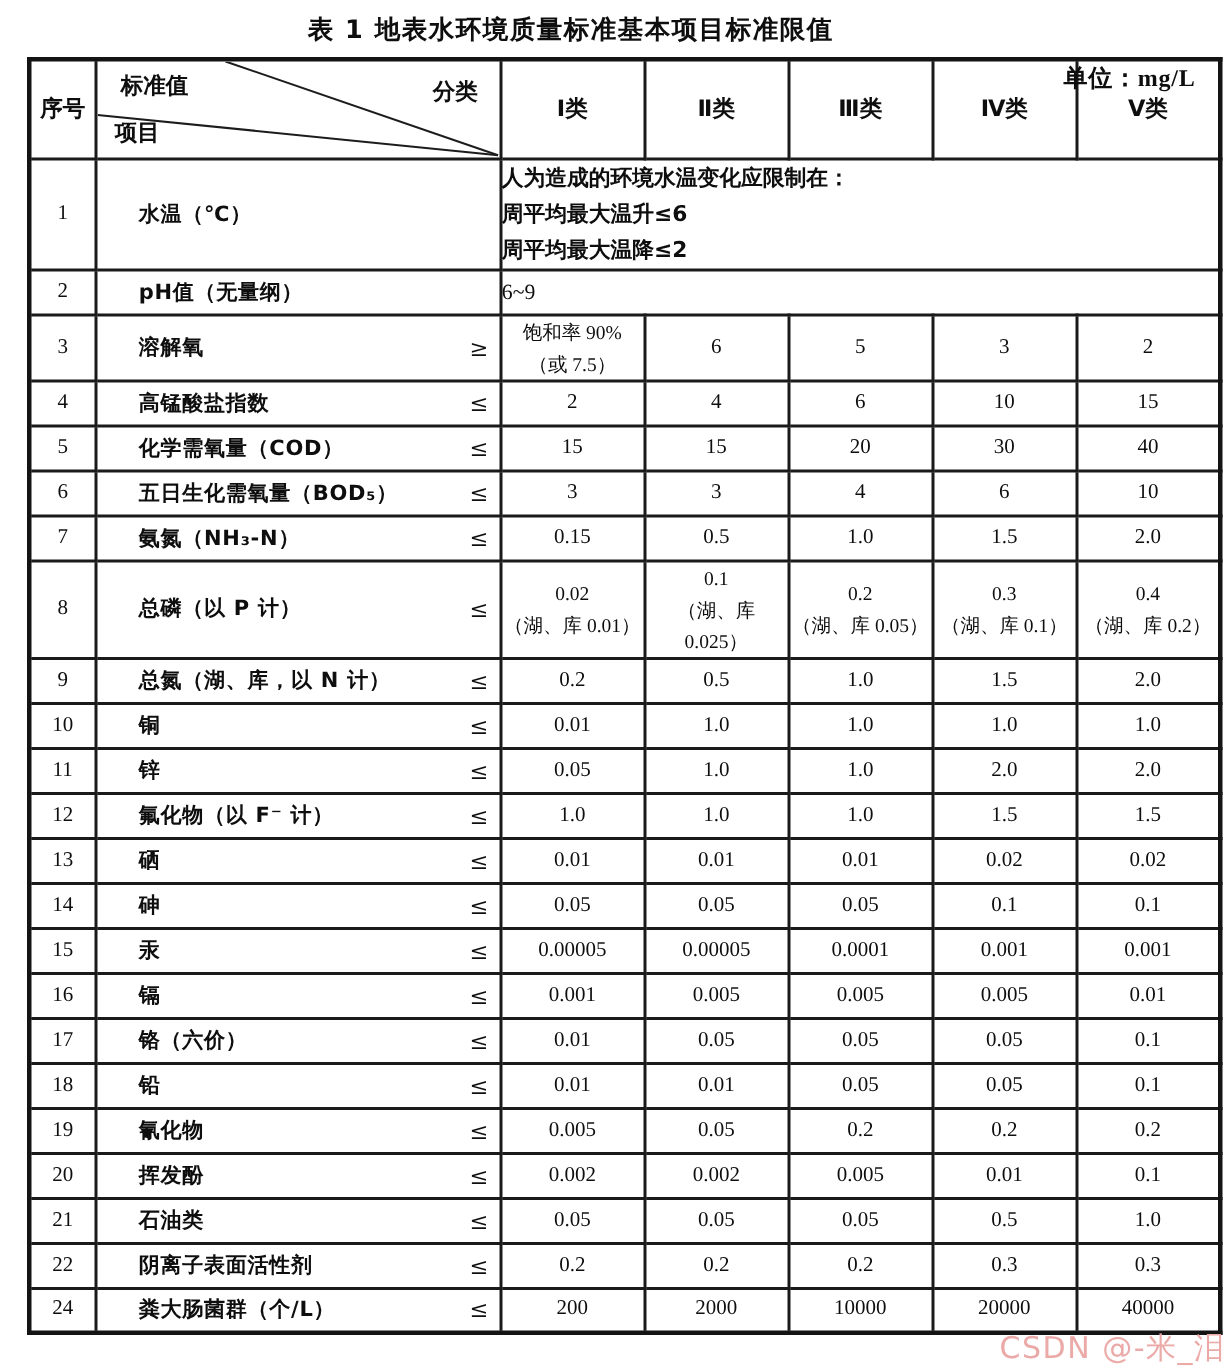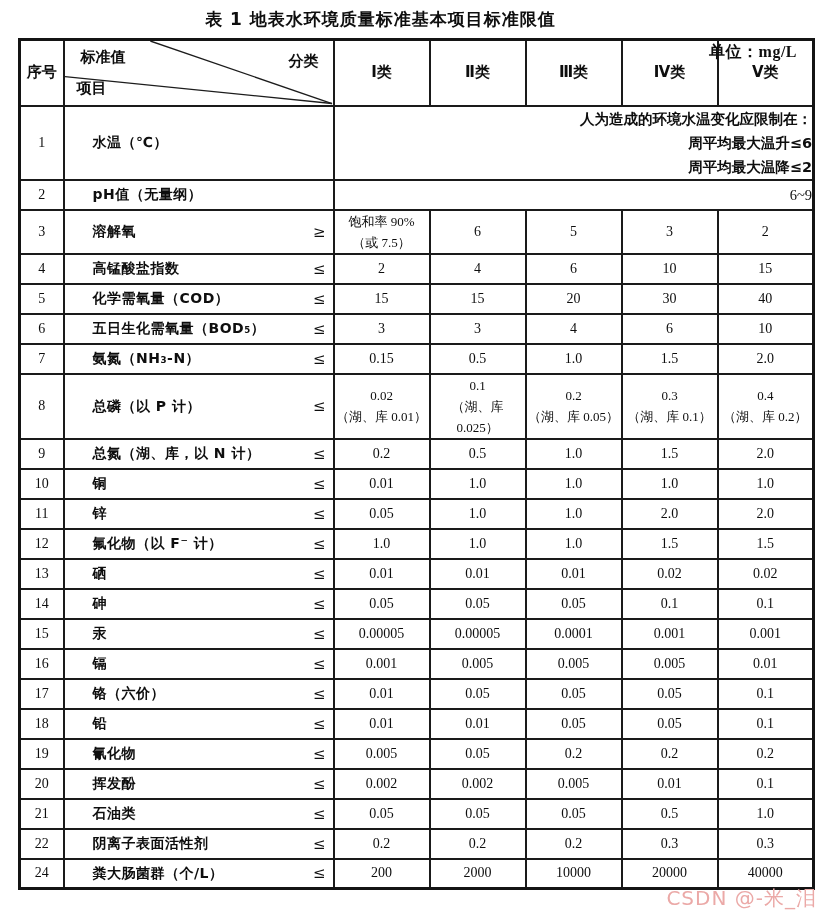--- a/index.html
+++ b/index.html
@@ -48,21 +48,21 @@
     font-weight:bold;font-size:14px;letter-spacing:.5px;padding-left:28px;
   }
   .op{
     position:absolute;right:7px;top:50%;transform:translateY(-50%);
     font-size:15px;font-family:"DejaVu Serif",serif;
   }
   .val-cell{text-align:center;font-size:14px}
   .val-cell .vline{line-height:21px;font-size:13px}
   .val-cell.merged{font-size:14px}
   .val-cell.merged .mline{
-    line-height:24px;text-align:right;font-weight:bold;
+    line-height:24px;text-align:left;font-weight:bold;
     font-family:"DejaVu Sans","Liberation Sans",sans-serif;font-size:14.5px;
   }
   .val-cell.merged .mline:only-child{
     font-weight:normal;font-family:"Liberation Serif","DejaVu Serif",serif;
     font-size:14.5px;
   }
   .watermark{
     position:absolute;right:4px;bottom:1px;
     font-family:"DejaVu Sans","Liberation Sans",sans-serif;
     font-size:20px;letter-spacing:1px;color:#eba9a7;

